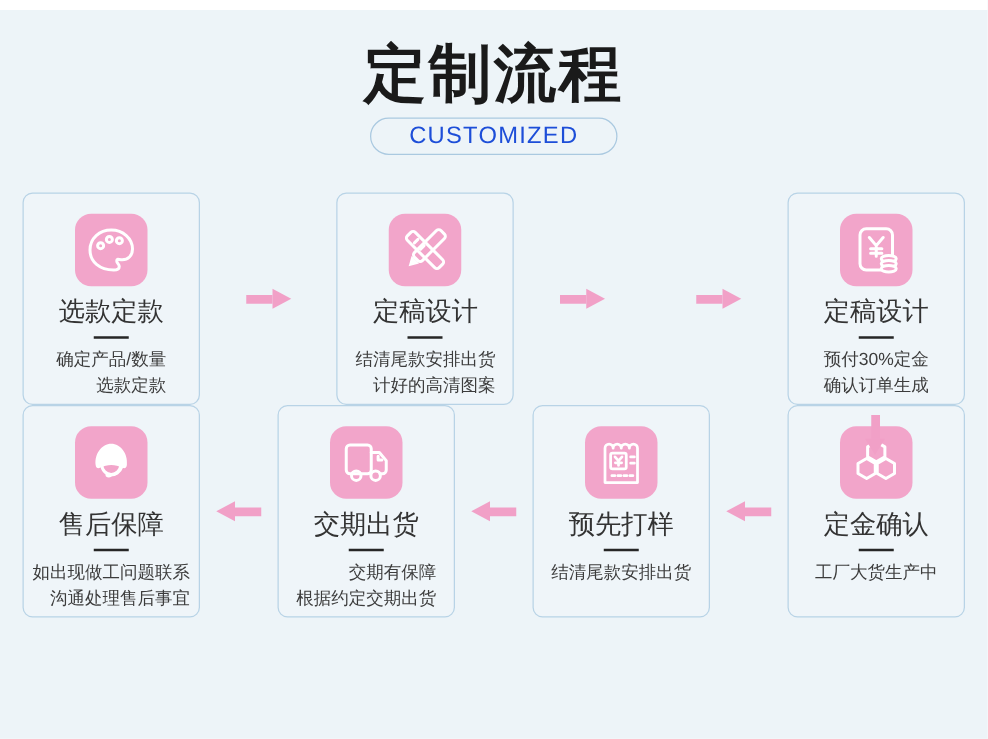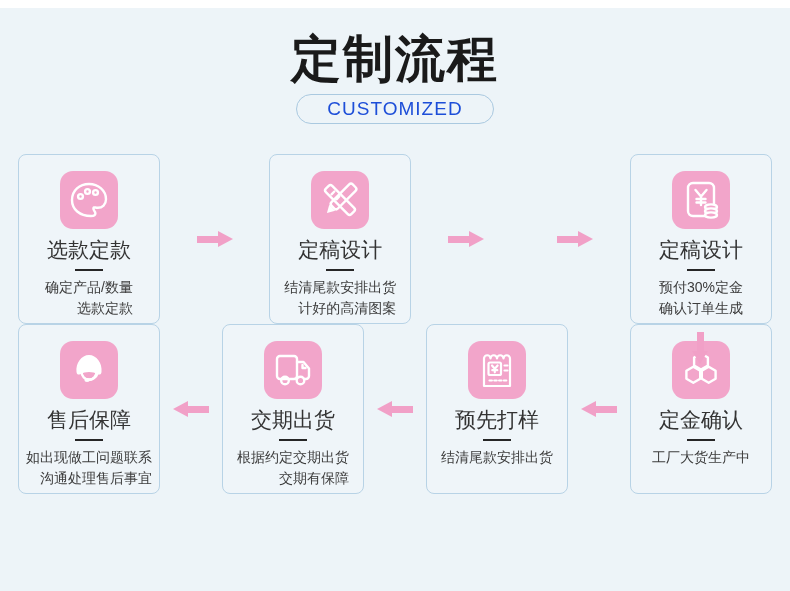--- a/index.html
+++ b/index.html
@@ -174,22 +174,22 @@
             <rect x="13" y="15" width="20" height="23" rx="3"></rect>
             <path d="M33 21h6.5l5.5 6.5V35a3 3 0 0 1-3 3h-2"></path>
             <path d="M38.5 24v3h3"></path>
             <circle cx="21" cy="39.5" r="3.8"></circle>
             <circle cx="36.5" cy="39.5" r="3.8"></circle>
           </svg>
         </div>
         <div class="card-title">交期出货</div>
         <div class="divider"></div>
         <div class="desc">
+          <div>交期有保障</div>
           <div>根据约定交期出货</div>
-          <div>交期有保障</div>
         </div>
       </div>
 
       <div class="gap">
         <div class="arr">
             <i class="head-l"></i>
             <i class="shaft"></i>
           </div>
       </div>
 

